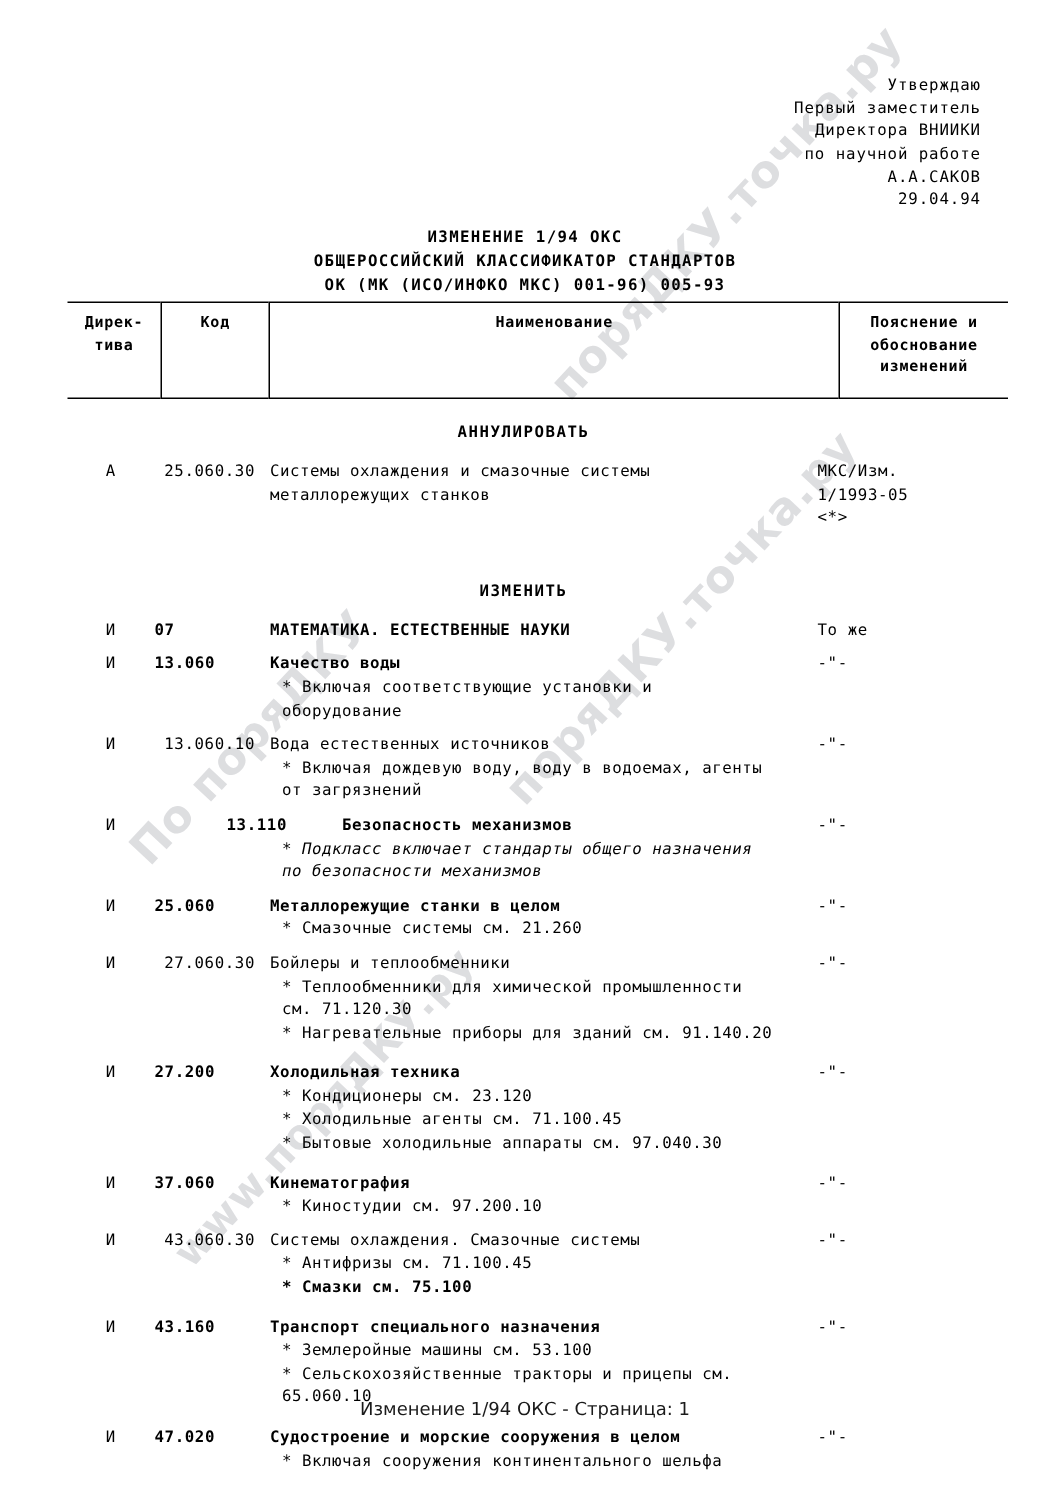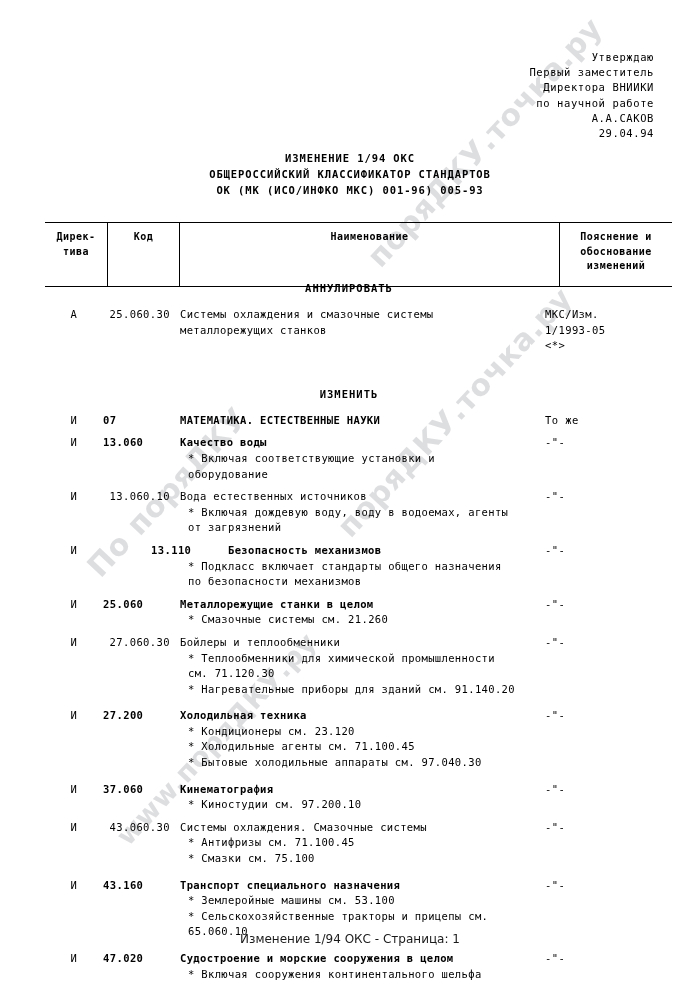--- a/index.html
+++ b/index.html
@@ -64,21 +64,21 @@
     font-size: 10.5px;
     font-weight: 700;
     line-height: 16px;
     letter-spacing: .9px;
   }
 
   
   .tbl {
     position: absolute;
     left: 45px;
-    top: 222px;
+    top: 201px;
     width: 608px;
     border-collapse: collapse;
     table-layout: fixed;
   }
   .tbl th {
     font-size: 10px;
     font-weight: 700;
     letter-spacing: .5px;
     vertical-align: top;
     padding: 7px 2px 0 2px;
@@ -227,21 +227,21 @@
       <div class="gap-sm"></div>
       <div class="row">
         <div class="c-dir">И</div>
         <div class="c-code bold" style="text-align: left; margin-left: 48px;">13.110</div>
         <div class="c-name title-line bold">Безопасность механизмов</div>
         <div class="c-note note-block">-"-</div>
       </div>
       <div class="row">
         <div class="c-dir"></div>
         <div class="c-code"></div>
-        <div class="c-name multi" style="padding-left: 16px;">* Подкласс включает стандарты общего назначения
+        <div class="c-name multi" style="padding-left: 16px; font-style: italic;">* Подкласс включает стандарты общего назначения
 по безопасности механизмов</div>
         <div class="c-note"></div>
       </div>
       <div class="gap-sm"></div>
       <div class="row">
         <div class="c-dir">И</div>
         <div class="c-code bold" style="text-align: left;">25.060</div>
         <div class="c-name title-line bold">Металлорежущие станки в целом</div>
         <div class="c-note note-block">-"-</div>
       </div>
@@ -318,21 +318,21 @@
       </div>
       <div class="row">
         <div class="c-dir"></div>
         <div class="c-code wide"></div>
         <div class="c-name multi" style="padding-left: 16px;">* Антифризы см. 71.100.45</div>
         <div class="c-note"></div>
       </div>
       <div class="row">
         <div class="c-dir"></div>
         <div class="c-code wide"></div>
-        <div class="c-name multi" style="padding-left: 16px;">* Смазки см. 75.100</div>
+        <div class="c-name multi" style="padding-left: 16px; font-weight: bold;">* Смазки см. 75.100</div>
         <div class="c-note"></div>
       </div>
       <div class="gap-md"></div>
       <div class="row">
         <div class="c-dir">И</div>
         <div class="c-code bold" style="text-align: left;">43.160</div>
         <div class="c-name title-line bold">Транспорт специального назначения</div>
         <div class="c-note note-block">-"-</div>
       </div>
       <div class="row">

